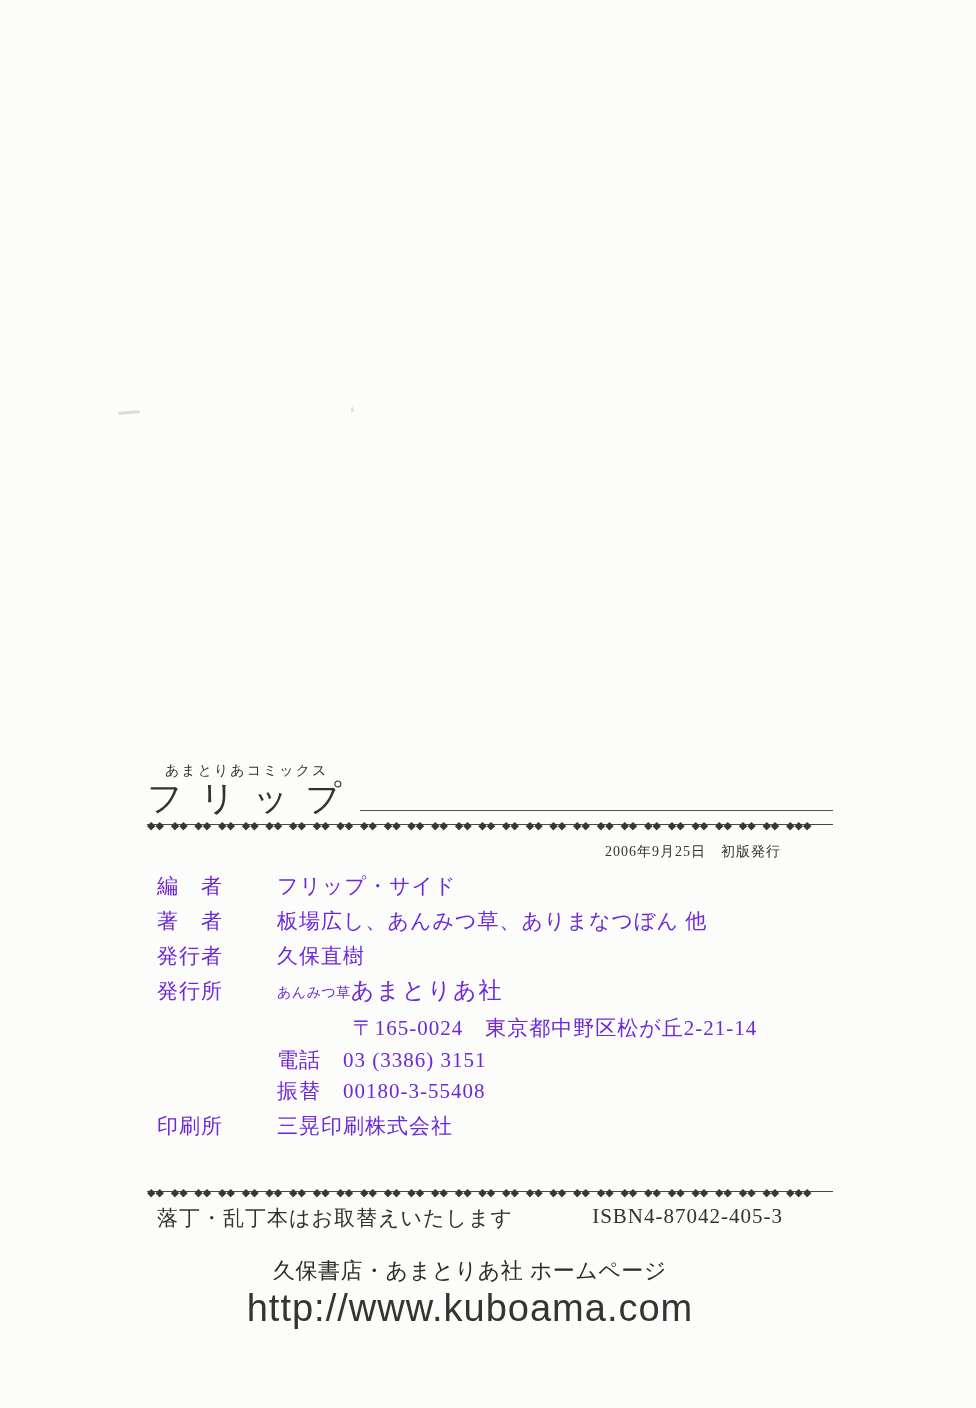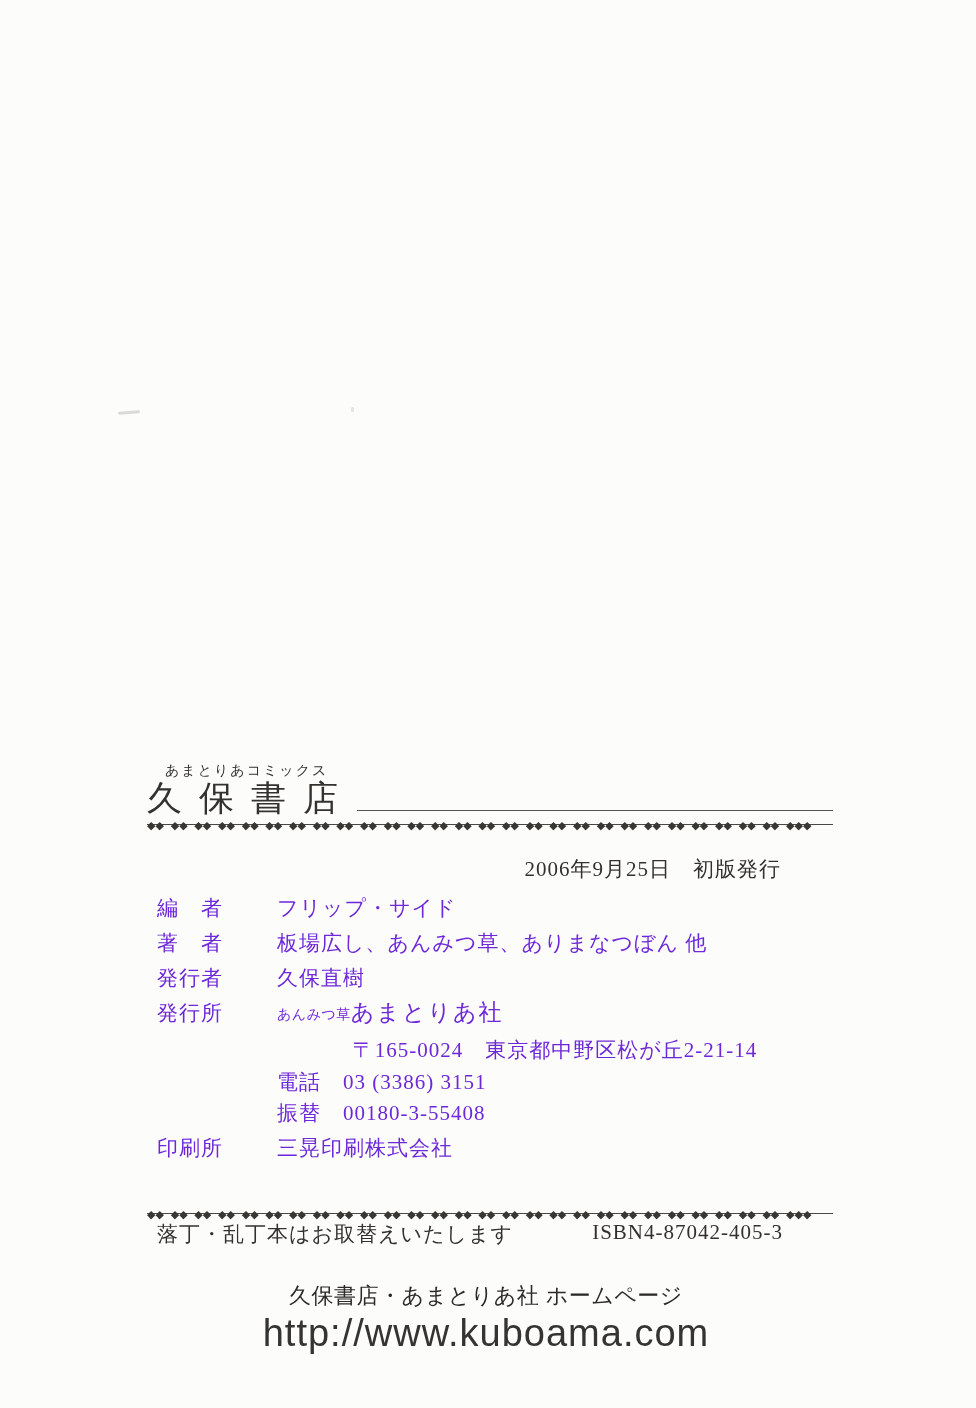--- a/index.html
+++ b/index.html
@@ -60,22 +60,22 @@
     line-height: 12px;
     font-size: 11px;
     letter-spacing: 0px;
     word-spacing: 4px;
     white-space: nowrap;
     overflow: hidden;
     color: #393734;
     background: linear-gradient(#4a4846, #4a4846) 0 50% / 100% 1px no-repeat;
   }
   .edition-date {
-    margin-top: 24px;
-    font-size: 21px;
+    margin-top: 12px;
+    font-size: 14px;
     text-align: right;
     padding-right: 52px;
     letter-spacing: 1px;
     color: #33312f;
   }
   .rows {
     margin-top: 12px;
   }
   .row {
     display: flex;
@@ -106,35 +106,35 @@
   .company-name {
     font-size: 23px;
     letter-spacing: 2px;
   }
   .diamond-bottom {
     margin-top: 47px;
   }
   .notice-row {
     display: flex;
     justify-content: space-between;
+    margin-top: 6px;
     font-size: 21px;
     letter-spacing: 1px;
     color: #33312f;
     padding-left: 10px;
     padding-right: 50px;
   }
   .site-footer {
     position: absolute;
-    left: 16px;
+    left: 0;
     top: 1256px;
     width: 940px;
     text-align: center;
     font-family: "Liberation Sans", "DejaVu Sans", sans-serif;
     color: #2b2a29;
-    margin-top: 25px;
   }
   .homepage-label {
     font-size: 22px;
     letter-spacing: 0.5px;
   }
   .homepage-url {
     font-size: 38px;
     letter-spacing: 1px;
     margin-top: 1px;
     color: #353433;
@@ -144,21 +144,21 @@
 <body>
 
 <div class="scan-speck speck-1"></div>
 <div class="scan-speck speck-2"></div>
 
 <div class="colophon">
 
   <div class="series-label">あまとりあコミックス</div>
 
   <div class="title-row">
-    <div class="book-title">久保書店</div>
+    <div class="book-title">フリップ</div>
     <div class="title-rule"></div>
   </div>
 
   <div class="diamond-line">◆◆ ◆◆ ◆◆ ◆◆ ◆◆ ◆◆ ◆◆ ◆◆ ◆◆ ◆◆ ◆◆ ◆◆ ◆◆ ◆◆ ◆◆ ◆◆ ◆◆ ◆◆ ◆◆ ◆◆ ◆◆ ◆◆ ◆◆ ◆◆ ◆◆ ◆◆ ◆◆ ◆◆◆</div>
 
   <div class="edition-date">2006年9月25日　初版発行</div>
 
   <div class="rows">
 
     <div class="row row-editor">

